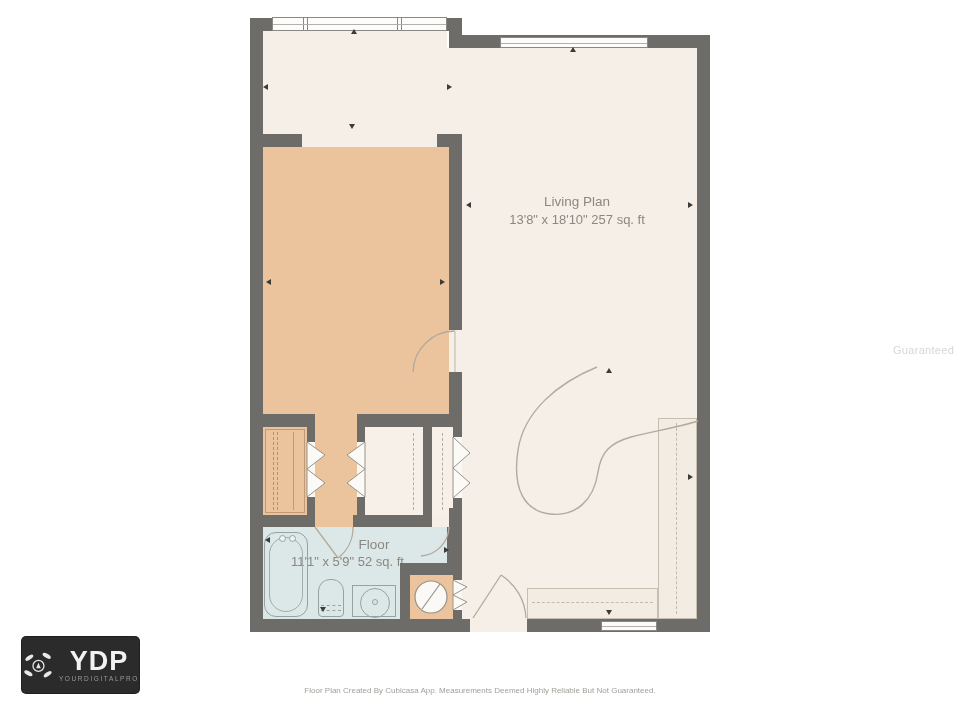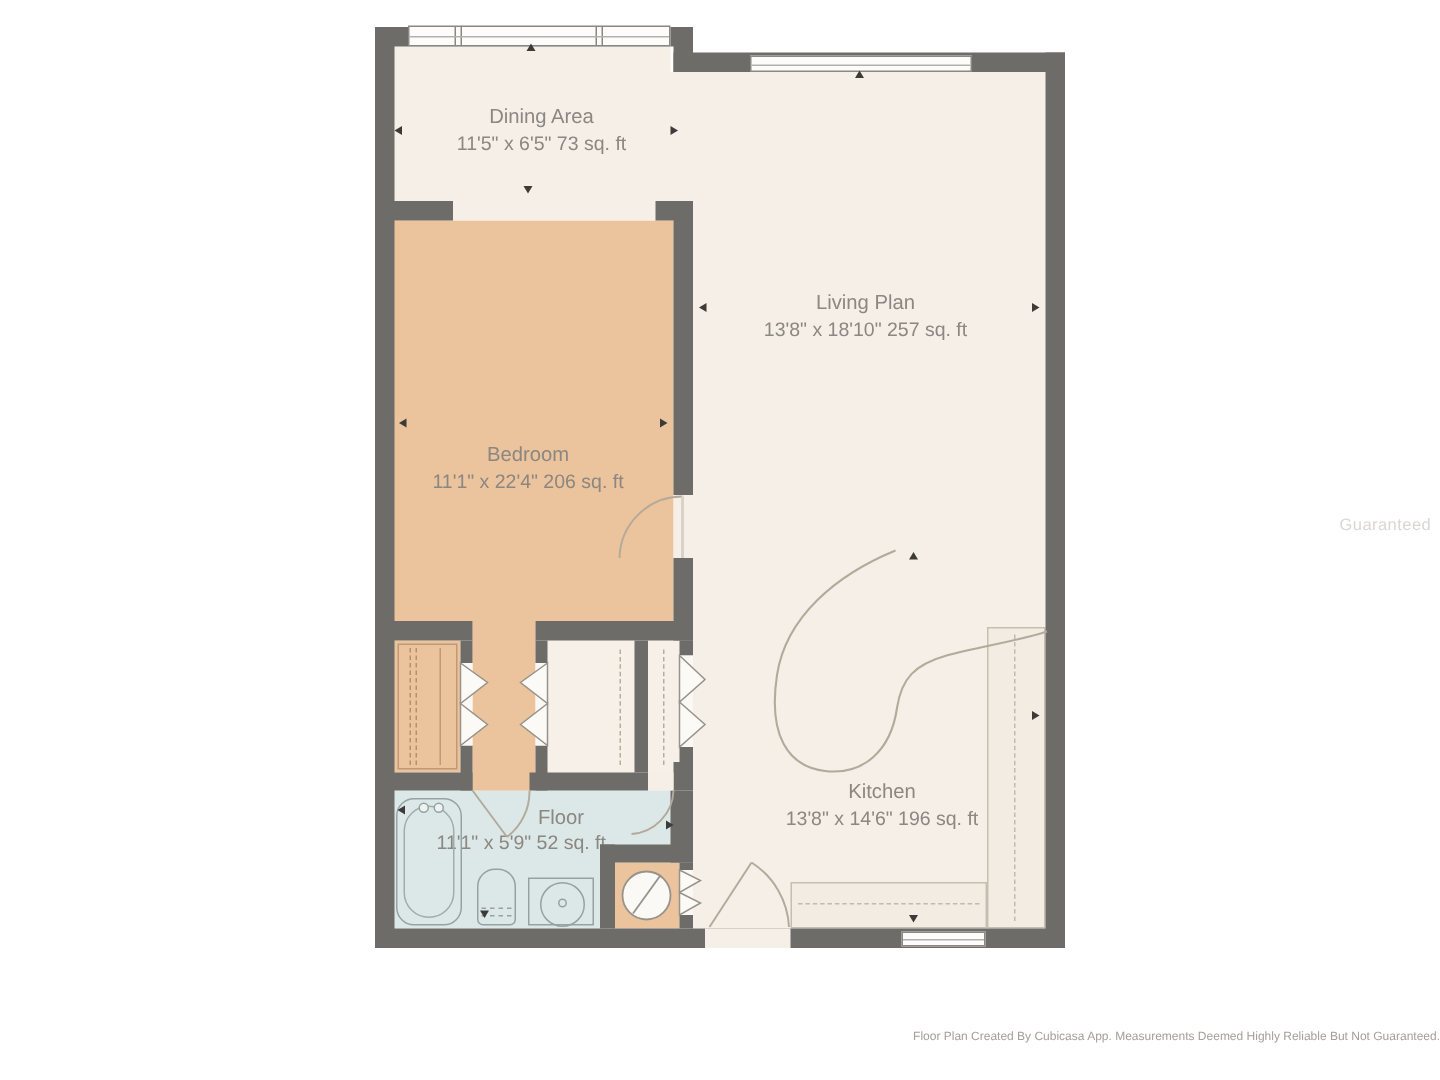--- a/index.html
+++ b/index.html
@@ -50,21 +50,21 @@
   .wline.solid{border-left:1px solid #c09a76;}
   .dashline-v{position:absolute;width:0;border-left:1px dashed #b5ad9f;z-index:3;}
   
   #ovl{position:absolute;left:0;top:0;z-index:6;pointer-events:none;}
   
   #logo{position:absolute;left:22px;top:637px;width:117px;height:56px;background:#2b2b2b;border-radius:4px;
         display:flex;align-items:center;justify-content:center;z-index:10;box-shadow:0 0 0 1px #1f1f1f;}
   #logo .txt{display:flex;flex-direction:column;align-items:center;margin-left:4px;}
   #logo .abbr{color:#f2f2f2;font-size:27px;font-weight:bold;line-height:26px;letter-spacing:1px;}
   #logo .sub{color:#9a9a9a;font-size:6.5px;letter-spacing:1.6px;margin-top:1px;}
-  #footer{position:absolute;left:0;right:0;top:686px;text-align:right;font-size:8px;color:#a3a09b;z-index:10;}
+  #footer{position:absolute;left:0;right:0;top:686px;text-align:center;font-size:8px;color:#a3a09b;z-index:10;}
   #watermark{position:absolute;left:893px;top:344px;font-size:11px;color:#d9d7d4;z-index:10;letter-spacing:0.3px;}
 </style>
 </head>
 <body>
 
 <div id="canvas">
 
   <div class="floor" style="left:262px;top:48px;width:435px;height:571px;"></div>
   <div class="floor" style="left:262px;top:31px;width:185px;height:116px;"></div>
   <div class="gap" style="left:302px;top:134px;width:135px;height:13px;z-index:2;"></div>
@@ -112,40 +112,28 @@
   <div class="gap white" style="left:453px;top:437px;width:9px;height:61px;"></div>
   <div class="gap white" style="left:453px;top:580px;width:9px;height:30px;"></div>
 
   <div class="window" style="left:272px;top:17px;width:175px;height:14px;">
     <div class="mullion" style="left:30px;"></div>
     <div class="mullion" style="left:124px;"></div>
   </div>
   <div class="window" style="left:500px;top:37px;width:148px;height:11px;"></div>
   <div class="window" style="left:601px;top:621px;width:56px;height:10px;"></div>
 
-  <div class="room-label" style="left:361px;top:69px;">
-    <div class="rname">Dining Area</div>
-    <div class="rdims">11'5" x 6'5" 73 sq. ft</div>
-  </div>
   <div class="room-label" style="left:577px;top:193px;">
     <div class="rname">Living Plan</div>
     <div class="rdims">13'8" x 18'10" 257 sq. ft</div>
   </div>
-  <div class="room-label" style="left:352px;top:294px;">
-    <div class="rname">Bedroom</div>
-    <div class="rdims">11'1" x 22'4" 206 sq. ft</div>
-  </div>
   <div class="room-label" style="left:374px;top:536px;">
     <div class="rname">Floor</div>
   </div>
   <div class="clip-label" style="left:291px;top:553px;width:158px;">11'1" x 5'9" 52 sq. ft</div>
-  <div class="room-label" style="left:588px;top:519px;">
-    <div class="rname">Kitchen</div>
-    <div class="rdims">13'8" x 14'6" 196 sq. ft</div>
-  </div>
 
   <div class="arw l" style="left:263px;top:84px;"></div>
   <div class="arw r" style="left:447px;top:84px;"></div>
   <div class="arw u" style="left:351px;top:29px;"></div>
   <div class="arw d" style="left:349px;top:124px;"></div>
   <div class="arw l" style="left:466px;top:202px;"></div>
   <div class="arw r" style="left:688px;top:202px;"></div>
   <div class="arw u" style="left:570px;top:47px;"></div>
   <div class="arw l" style="left:266px;top:279px;"></div>
   <div class="arw r" style="left:440px;top:279px;"></div>
@@ -218,16 +206,34 @@
         <path d="M 453,468 L 470,483 L 453,498 Z"></path>
       <path d="M 453,580 L 467,587 L 453,595 Z"></path>
         <path d="M 453,595 L 467,602 L 453,610 Z"></path>
     </g>
     <circle cx="431" cy="597" r="16" fill="#fbf9f5" stroke="#97938b" stroke-width="1.2"></circle>
     <line x1="440" y1="584" x2="422" y2="609" stroke="#97938b" stroke-width="1.2"></line>
   </svg>
 
   <div id="watermark">Guaranteed</div>
 
+  <div id="logo">
+    <svg width="36" height="36" viewBox="0 0 36 36">
+      <g stroke="#e8e8e8" stroke-width="1.4" fill="none">
+        <circle cx="18" cy="19" r="6"></circle>
+        <path d="M 15.5,21.5 L 18,15.5 L 20.5,21.5 Z" fill="#e8e8e8" stroke="none"></path>
+      </g>
+      <g fill="#e8e8e8">
+        <ellipse cx="8" cy="10" rx="5" ry="2.2" transform="rotate(-35 8 10)"></ellipse>
+        <ellipse cx="27" cy="8" rx="5" ry="2.2" transform="rotate(30 27 8)"></ellipse>
+        <ellipse cx="7" cy="27" rx="5" ry="2.2" transform="rotate(30 7 27)"></ellipse>
+        <ellipse cx="28" cy="28" rx="5" ry="2.2" transform="rotate(-35 28 28)"></ellipse>
+      </g>
+    </svg>
+    <div class="txt">
+      <div class="abbr">YDP</div>
+      <div class="sub">YOURDIGITALPRO</div>
+    </div>
+  </div>
 
   <div id="footer">Floor Plan Created By Cubicasa App. Measurements Deemed Highly Reliable But Not Guaranteed.</div>
 
 </div>
 
 </body></html>

